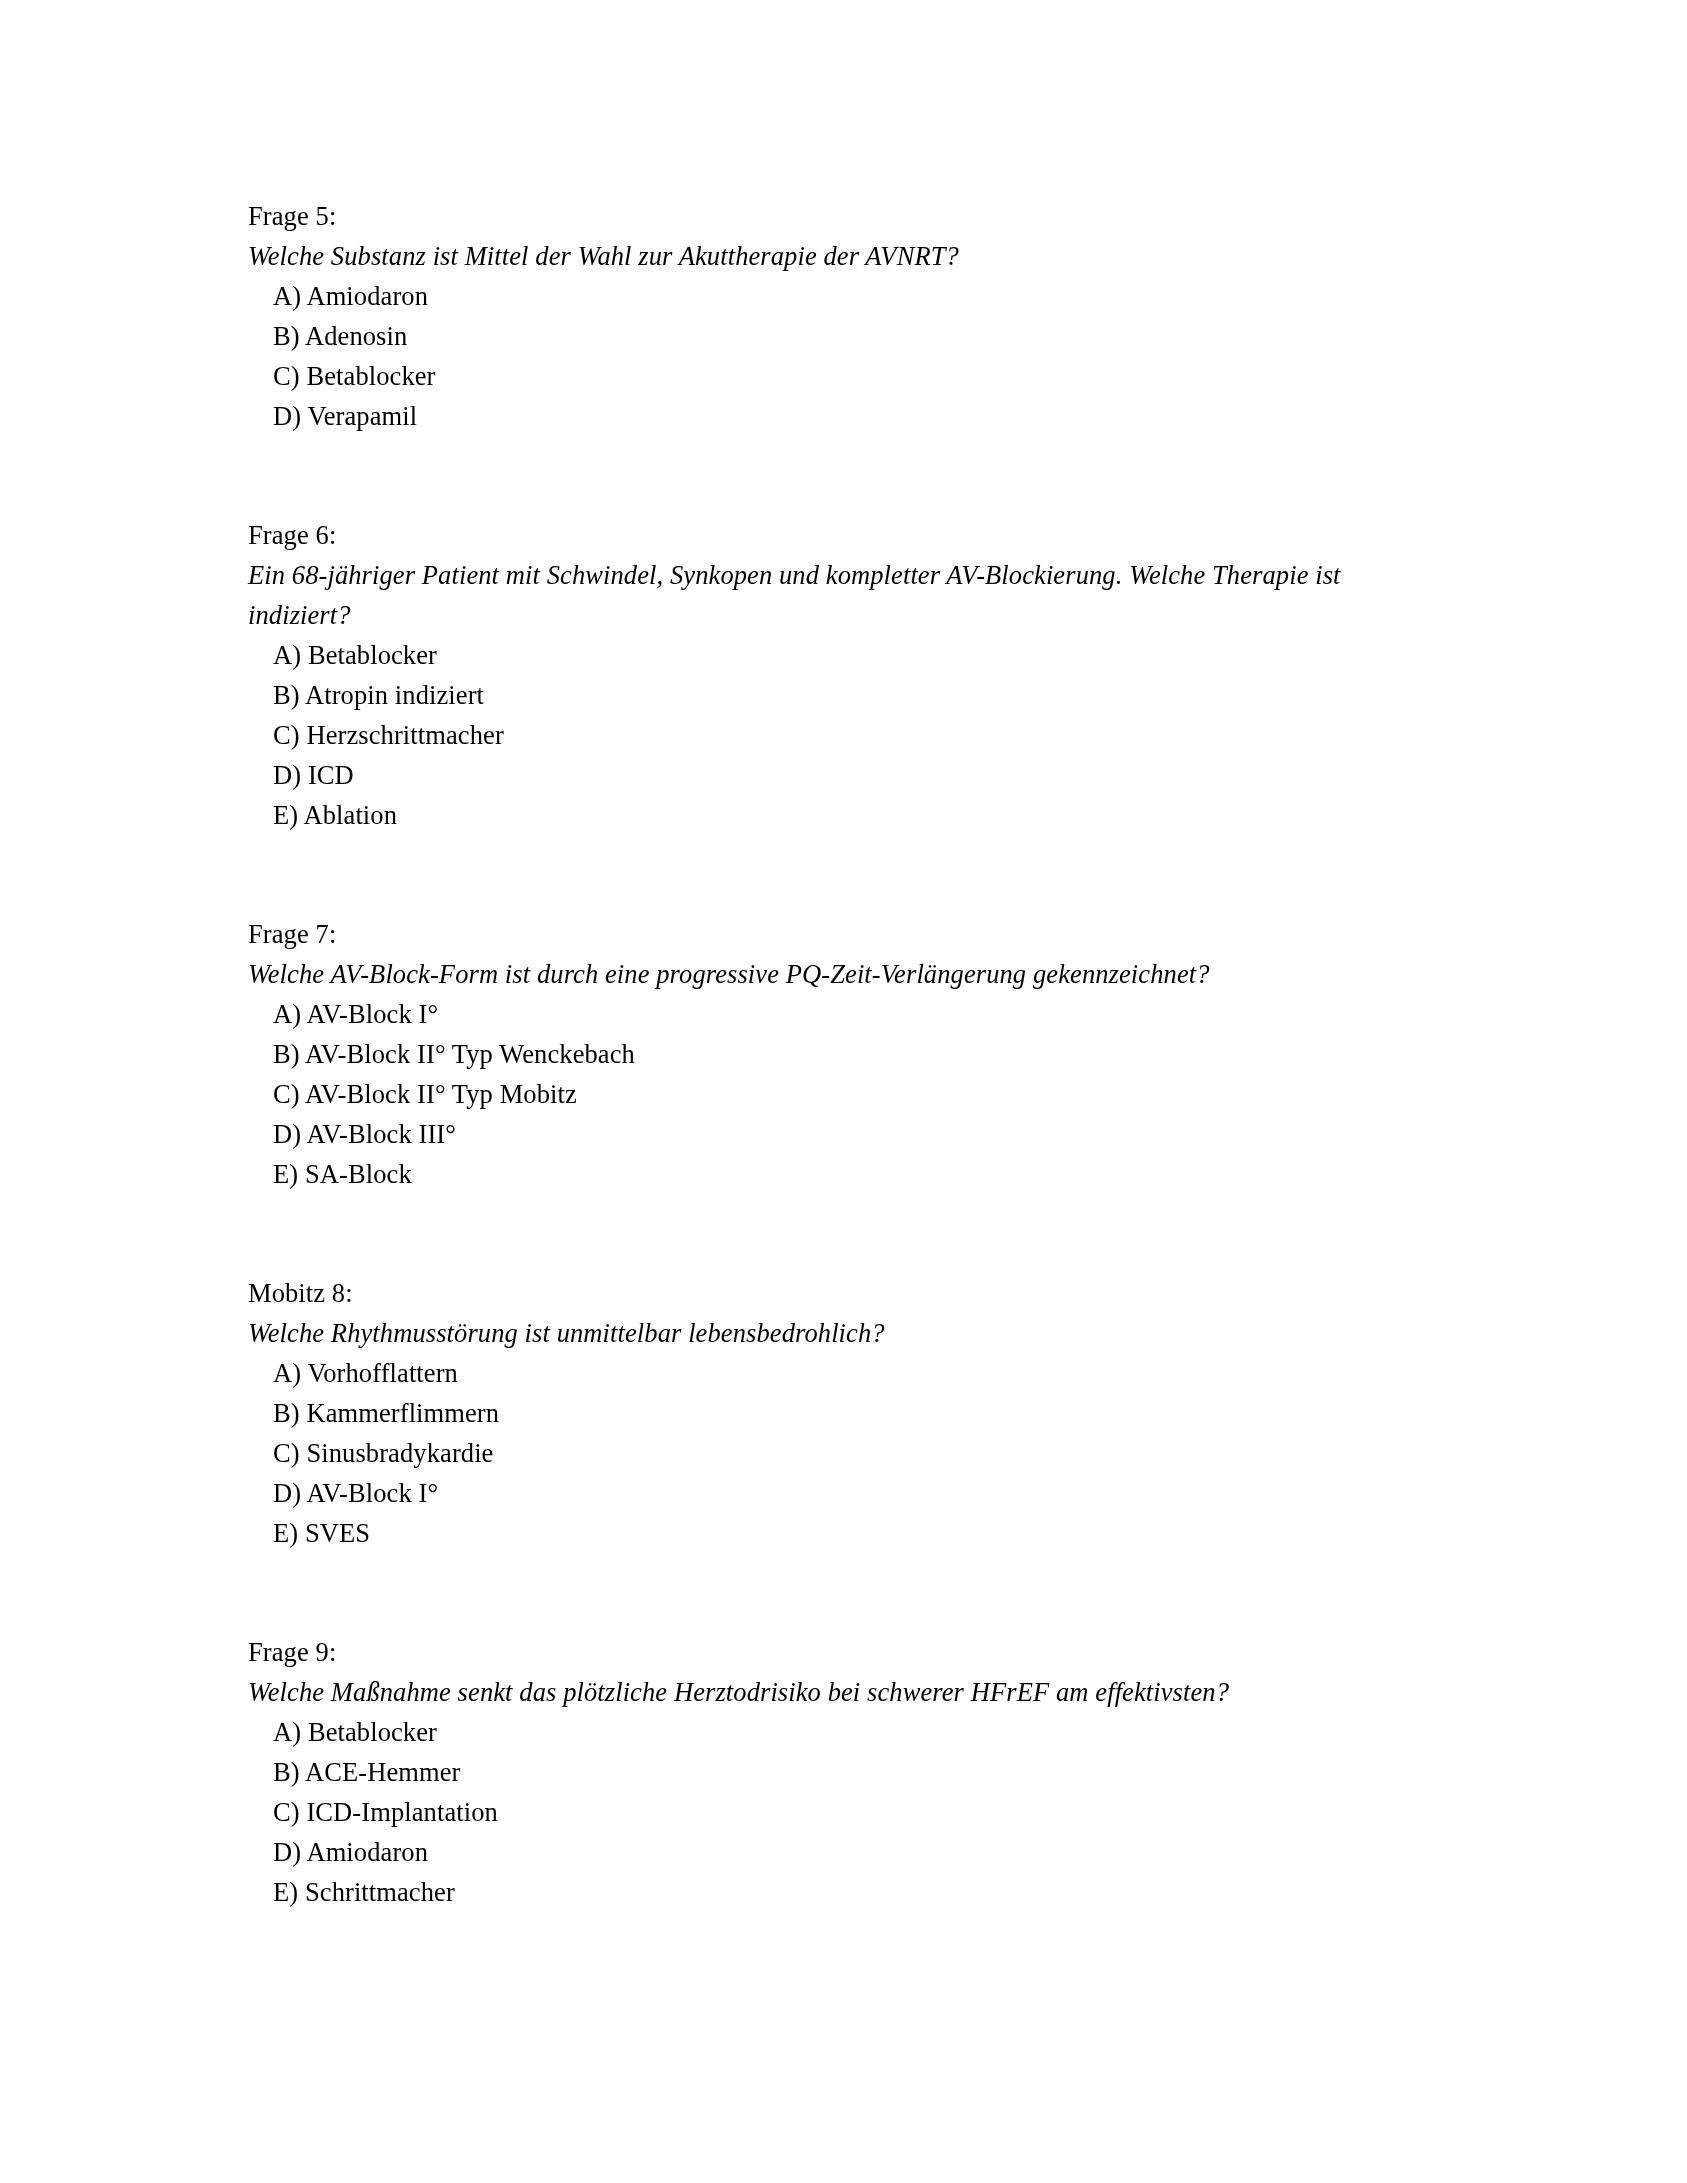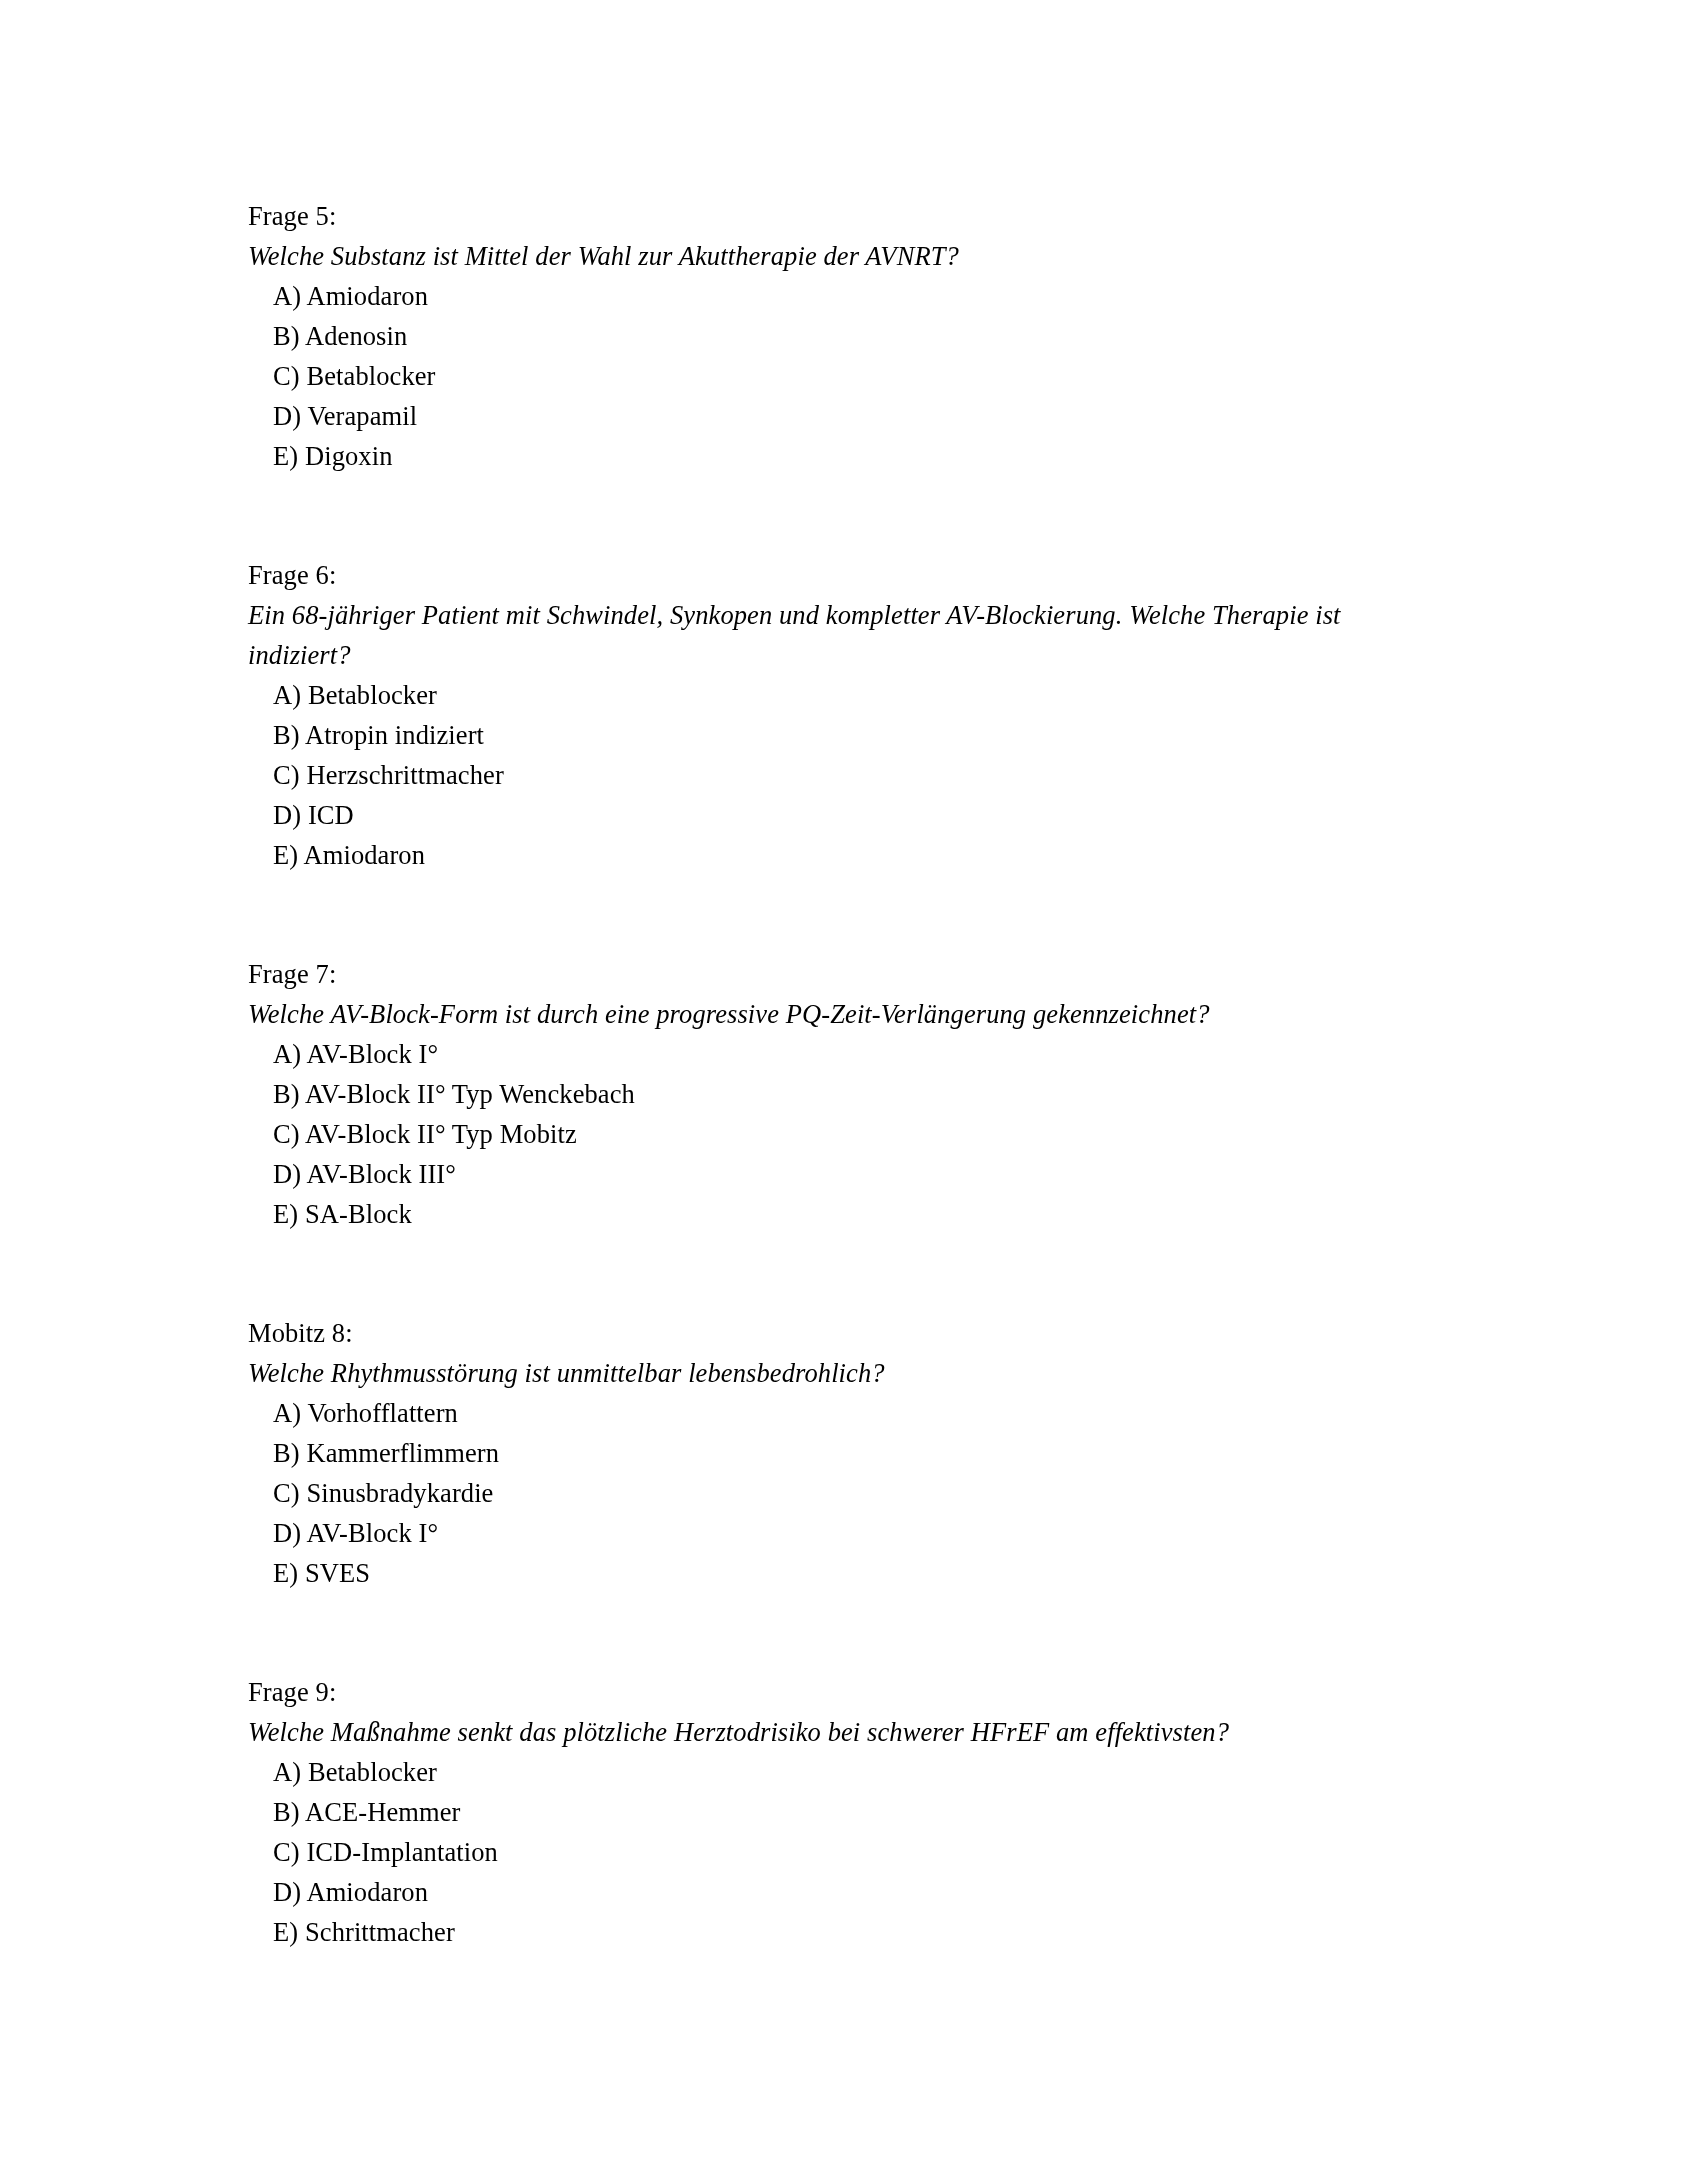--- a/index.html
+++ b/index.html
@@ -59,31 +59,30 @@
 <div class="page">
   <div class="doc-body">
 
     <div class="question-block">
       <div class="line q-label">Frage 5:</div>
       <div class="line q-stem">Welche Substanz ist Mittel der Wahl zur Akuttherapie der AVNRT?</div>
       <div class="line option">A) Amiodaron</div>
       <div class="line option">B) Adenosin</div>
       <div class="line option">C) Betablocker</div>
       <div class="line option">D) Verapamil</div>
-      <div class="line option">E) Digoxin</div>
     </div>
 
     <div class="question-block">
       <div class="line q-label">Frage 6:</div>
       <div class="line q-stem">Ein 68-jähriger Patient mit Schwindel, Synkopen und kompletter AV-Blockierung. Welche Therapie ist indiziert?</div>
       <div class="line option">A) Betablocker</div>
       <div class="line option">B) Atropin indiziert</div>
       <div class="line option">C) Herzschrittmacher</div>
       <div class="line option">D) ICD</div>
-      <div class="line option">E) Amiodaron</div>
+      <div class="line option">E) Ablation</div>
     </div>
 
     <div class="question-block">
       <div class="line q-label">Frage 7:</div>
       <div class="line q-stem">Welche AV-Block-Form ist durch eine progressive PQ-Zeit-Verlängerung gekennzeichnet?</div>
       <div class="line option">A) AV-Block I°</div>
       <div class="line option">B) AV-Block II° Typ Wenckebach</div>
       <div class="line option">C) AV-Block II° Typ Mobitz</div>
       <div class="line option">D) AV-Block III°</div>
       <div class="line option">E) SA-Block</div>

